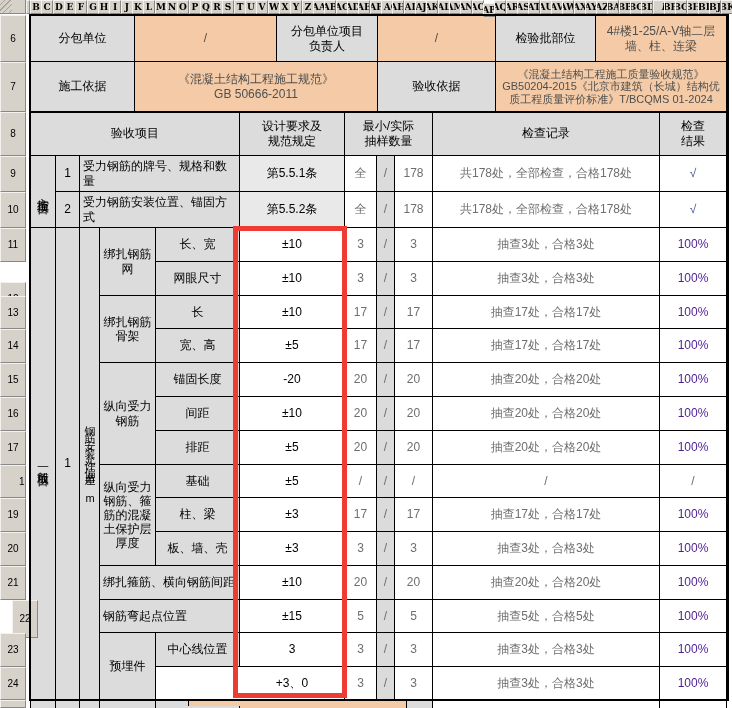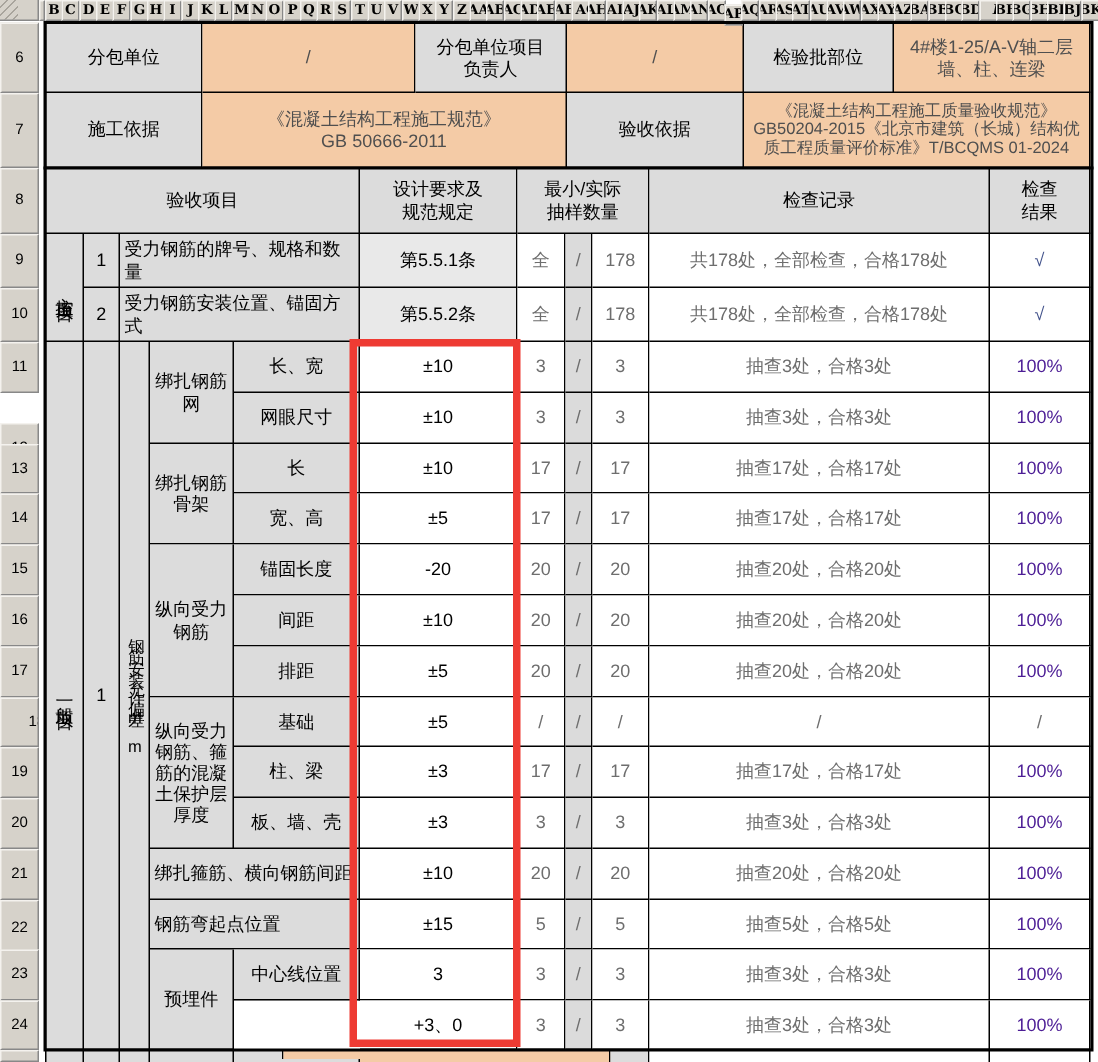--- a/index.html
+++ b/index.html
@@ -156,21 +156,21 @@
     <div class="cell chrome rowhead" style="left: 0px; top: 262px; width: 26px; height: 34px; margin-top: 20px;">12</div>
     <div class="cell chrome rowhead" style="left: 0px; top: 296px; width: 26px; height: 33px;">13</div>
     <div class="cell chrome rowhead" style="left: 0px; top: 329px; width: 26px; height: 34px;">14</div>
     <div class="cell chrome rowhead" style="left: 0px; top: 363px; width: 26px; height: 34px;">15</div>
     <div class="cell chrome rowhead" style="left: 0px; top: 397px; width: 26px; height: 34px;">16</div>
     <div class="cell chrome rowhead" style="left: 0px; top: 431px; width: 26px; height: 34px;">17</div>
     <div class="cell chrome rowhead" style="left: 0px; top: 465px; width: 26px; height: 33px; padding-left: 23px;">18</div>
     <div class="cell chrome rowhead" style="left: 0px; top: 498px; width: 26px; height: 34px;">19</div>
     <div class="cell chrome rowhead" style="left: 0px; top: 532px; width: 26px; height: 34px;">20</div>
     <div class="cell chrome rowhead" style="left: 0px; top: 566px; width: 26px; height: 34px;">21</div>
-    <div class="cell chrome rowhead" style="left: 0px; top: 600px; width: 26px; height: 38px;">22</div>
+    <div class="cell chrome rowhead" style="left: 12px; top: 600px; width: 26px; height: 38px;">22</div>
     <div class="cell chrome rowhead" style="left: 0px; top: 633px; width: 26px; height: 34px;">23</div>
     <div class="cell chrome rowhead" style="left: 0px; top: 667px; width: 26px; height: 33px;">24</div>
     <div class="cell chrome rowhead" style="left: 0px; top: 700px; width: 26px; height: 8px;"></div>
     <div class="cell lab" style="left: 56px; top: 156px; width: 24px; height: 36px;">1</div>
     <div class="cell lab left" style="left: 80px; top: 156px; width: 160px; height: 36px;">受力钢筋的牌号、规格和数量</div>
     <div class="cell designGray" style="left: 240px; top: 156px; width: 105px; height: 36px;">第5.5.1条</div>
     <div class="cell val" style="left: 345px; top: 156px; width: 32px; height: 36px;">全</div>
     <div class="cell slashcol" style="left: 377px; top: 156px; width: 18px; height: 36px;">/</div>
     <div class="cell val" style="left: 395px; top: 156px; width: 38px; height: 36px;">178</div>
     <div class="cell rec" style="left: 433px; top: 156px; width: 227px; height: 36px;">共178处，全部检查，合格178处</div>

